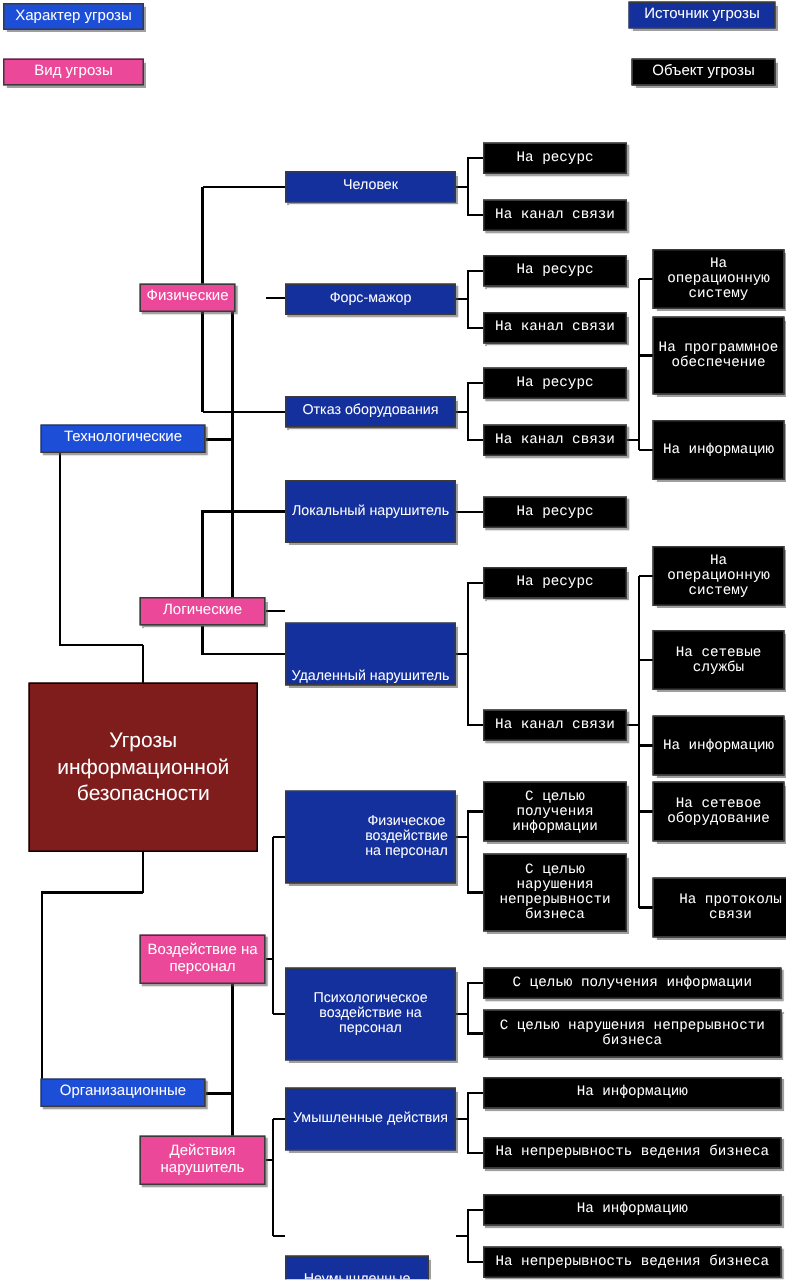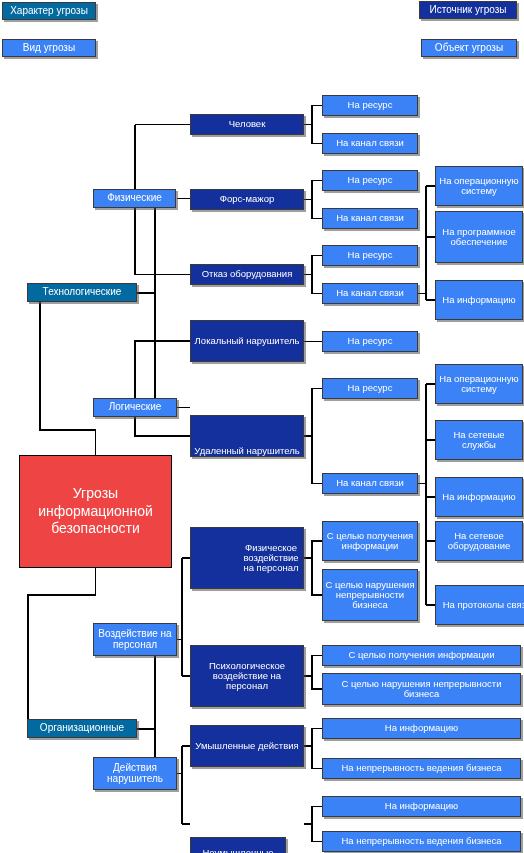--- a/index.html
+++ b/index.html
@@ -31,31 +31,31 @@
     justify-content: center;
     text-align: center;
     border: 1px solid #3a3a3a;
     box-shadow: 1.5px 1.5px 0.5px rgba(80,80,80,0.55);
     line-height: 1.06;
     z-index: 5;
   }
   .node span { display: block; padding: 0 2px; }
 
   
-  .c-root   { background: #ef4444; color: #ffffff; border-color: #000000; box-shadow: none; }
-  .c-orange { background: #0369a1; color: #ffffff; }
-  .c-cyan   { background: #3b82f6; color: #ffffff; }
+  .c-root   { background: #7f1d1d; color: #ffffff; border-color: #000000; box-shadow: none; }
+  .c-orange { background: #1d4ed8; color: #ffffff; }
+  .c-cyan   { background: #ec4899; color: #ffffff; }
   .c-blue   { background: #14309c; color: #ffffff; }
-  .c-teal   { background: #3b82f6; color: #ffffff; }
+  .c-teal   { background: #000000; color: #ffffff; }
 
   .legend { font-size: 10px; }
   .lvl1   { font-size: 10px; }
   .lvl2   { font-size: 10px; }
   .lvl3   { font-size: 9.5px; }
-  .lvl4   { font-size: 9.5px; }
+  .lvl4   { font-size: 9.5px; font-family: Liberation Mono, monospace; }
   .rootbox{ font-size: 14px; line-height: 1.28; }
 </style>
 </head>
 <body>
 
 <div id="diagram">
 
   <svg id="edges" viewBox="0 0 524 853" width="524" height="853" aria-hidden="true">
     <g fill="none" stroke="#000000" stroke-width="1.6" shape-rendering="crispEdges">
 
@@ -162,21 +162,21 @@
     <span>Угрозы информационной безопасности</span>
   </div>
 
   <div class="node c-orange lvl1" style="left:27px;top:283px;width:110px;height:19px;">
     <span>Технологические</span>
   </div>
   <div class="node c-orange lvl1" style="left:27px;top:719px;width:110px;height:19px;">
     <span>Организационные</span>
   </div>
 
-  <div class="node c-cyan lvl2" style="left:93px;top:189px;width:83px;height:19px;">
+  <div class="node c-cyan lvl2" style="left:93px;top:189px;width:64px;height:19px;">
     <span>Физические</span>
   </div>
   <div class="node c-cyan lvl2" style="left:93px;top:398px;width:84px;height:19px;">
     <span>Логические</span>
   </div>
   <div class="node c-cyan lvl2" style="left:93px;top:623px;width:84px;height:33px;">
     <span>Воздействие на персонал</span>
   </div>
   <div class="node c-cyan lvl2" style="left:93px;top:757px;width:84px;height:33px;">
     <span>Действия нарушитель</span>

